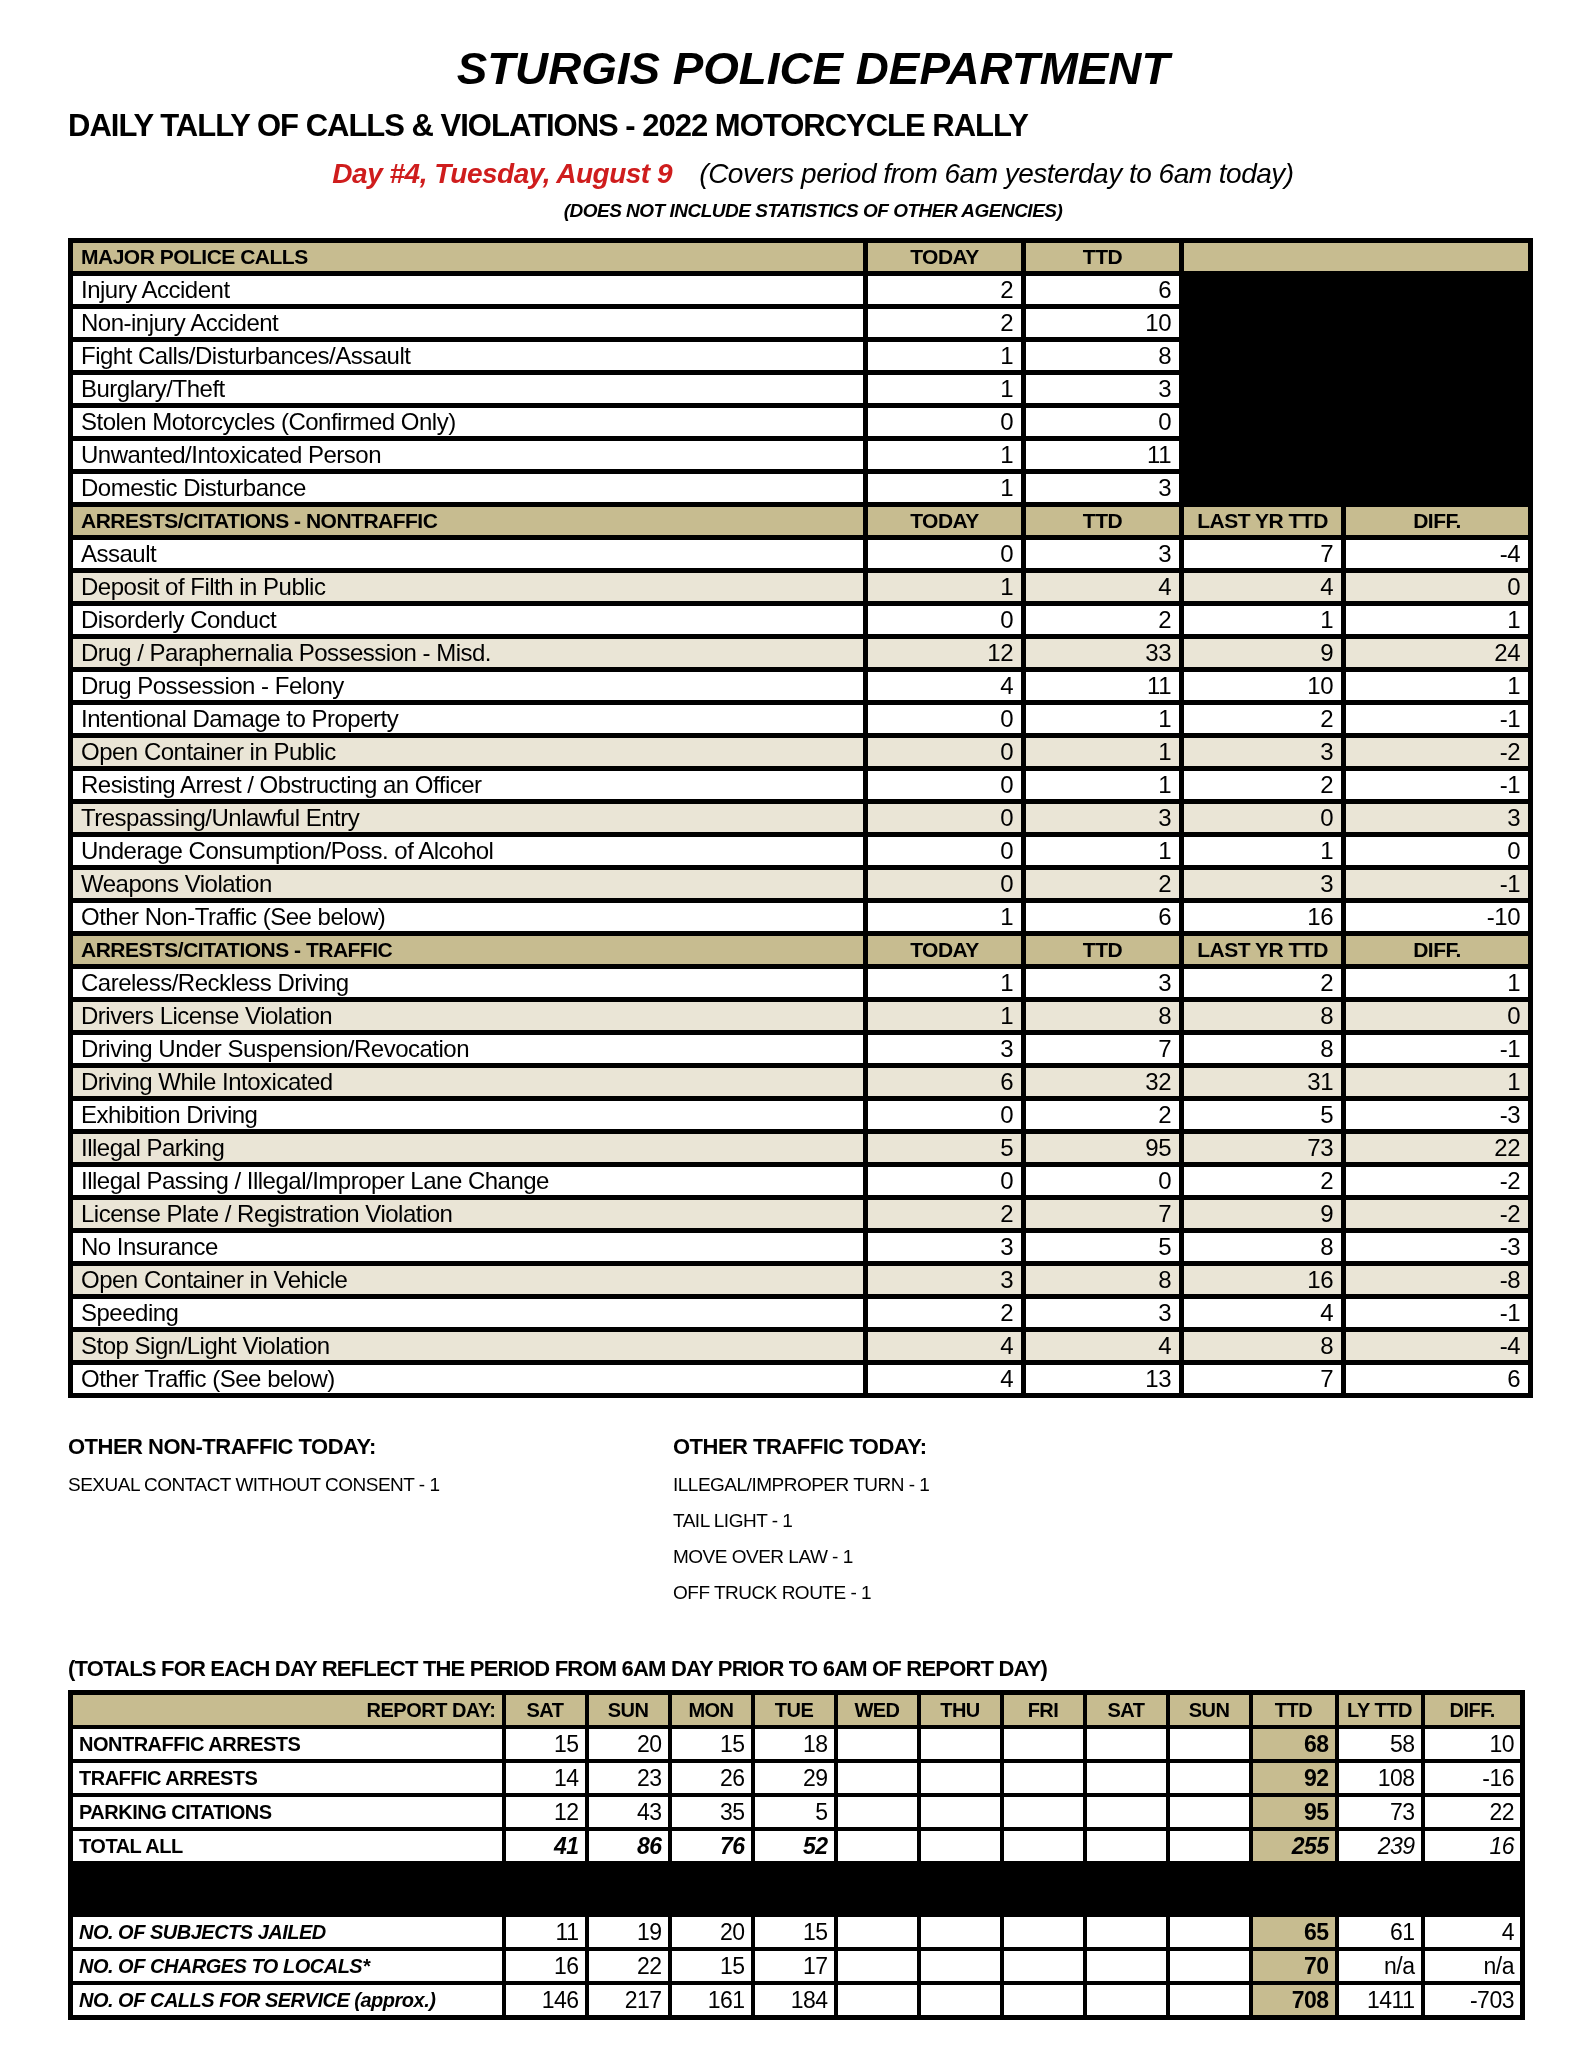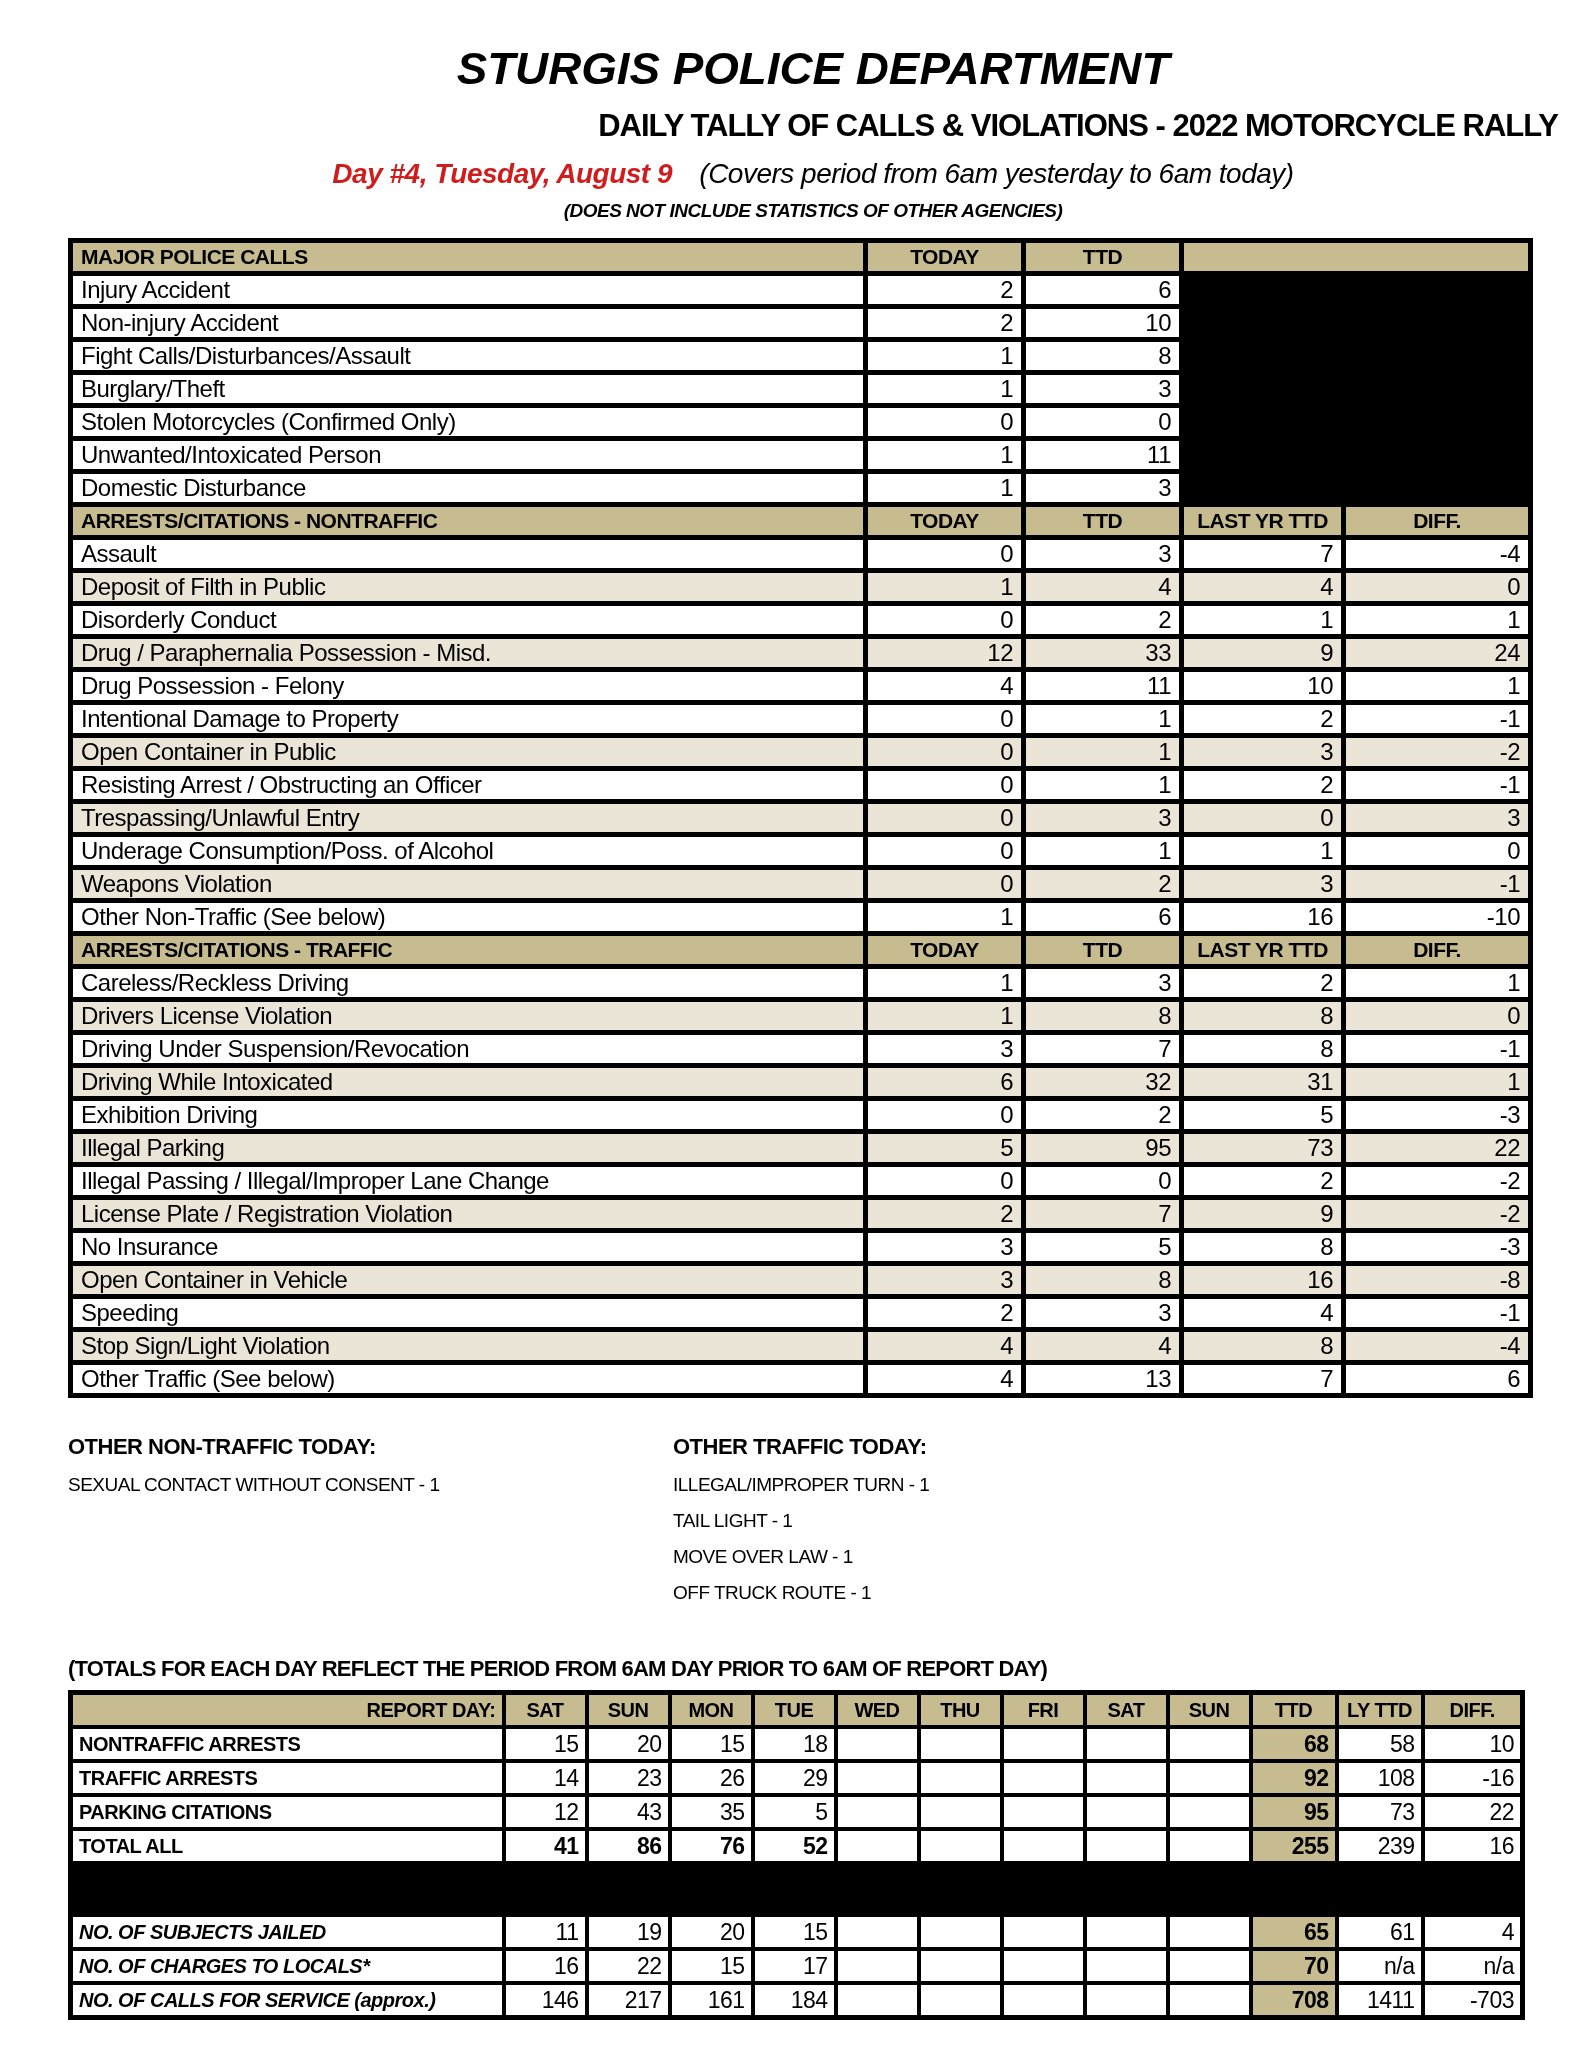--- a/index.html
+++ b/index.html
@@ -9,21 +9,21 @@
     font-family:"Liberation Sans", sans-serif; overflow:hidden;
   }
   .page { padding:28px 25px 0 68px; width:1583px; }
 
   
   .title {
     text-align:center; font-size:44px; font-weight:bold; font-style:italic;
     letter-spacing:0px; margin:16px 0 0 0; transform:scaleX(1.04); 
   }
   .subtitle {
-    text-align:right; font-size:31px; font-weight:bold; letter-spacing:-1px;
+    text-align:left; font-size:31px; font-weight:bold; letter-spacing:-1px;
     margin-top:14px;
   }
   .dayline { text-align:center; margin-top:14px; font-size:28px; letter-spacing:-0.5px; }
   .dayline .day { font-weight:bold; font-style:italic; }
   .dayline .period { font-style:italic; margin-left:20px; }
   .agency { text-align:center; font-size:19px; font-weight:bold; font-style:italic; margin-top:10px; letter-spacing:-0.5px; }
 
   
   table.main {
     border-collapse:collapse; table-layout:fixed; width:1460px; margin-top:16px;
@@ -58,21 +58,21 @@
   table.sum th, table.sum td {
     border:4px solid #000; padding:0 6px; height:30px; line-height:30px;
     overflow:hidden; white-space:nowrap; font-size:23px; letter-spacing:-0.5px;
   }
   table.sum th { background:#c7bc90; font-size:20px; font-weight:bold; text-align:center; }
   table.sum th.lab { text-align:right; }
   table.sum td.lab { font-size:20px; font-weight:bold; text-align:left; background:#fff; }
   table.sum td.num { text-align:right; background:#fff; }
   table.sum td.ttd { background:#c7bc90; font-weight:bold; }
   table.sum tr.sep td { background:#000; height:52px; padding:0; }
-  table.sum tr.row-total td.num { font-weight:bold; }
+  table.sum tr.row-total td.num { font-weight:bold;font-style:italic; }
   table.sum tr.row-total td.ly, table.sum tr.row-total td.diff { font-weight:normal; }
   table.sum tr.row-ital td.lab { font-style:italic; }
 </style>
 </head>
 <body>
 
 <div class="page">
 
   <div class="title">STURGIS POLICE DEPARTMENT</div>
   <div class="subtitle">DAILY TALLY OF CALLS &amp; VIOLATIONS - 2022 MOTORCYCLE RALLY</div>

